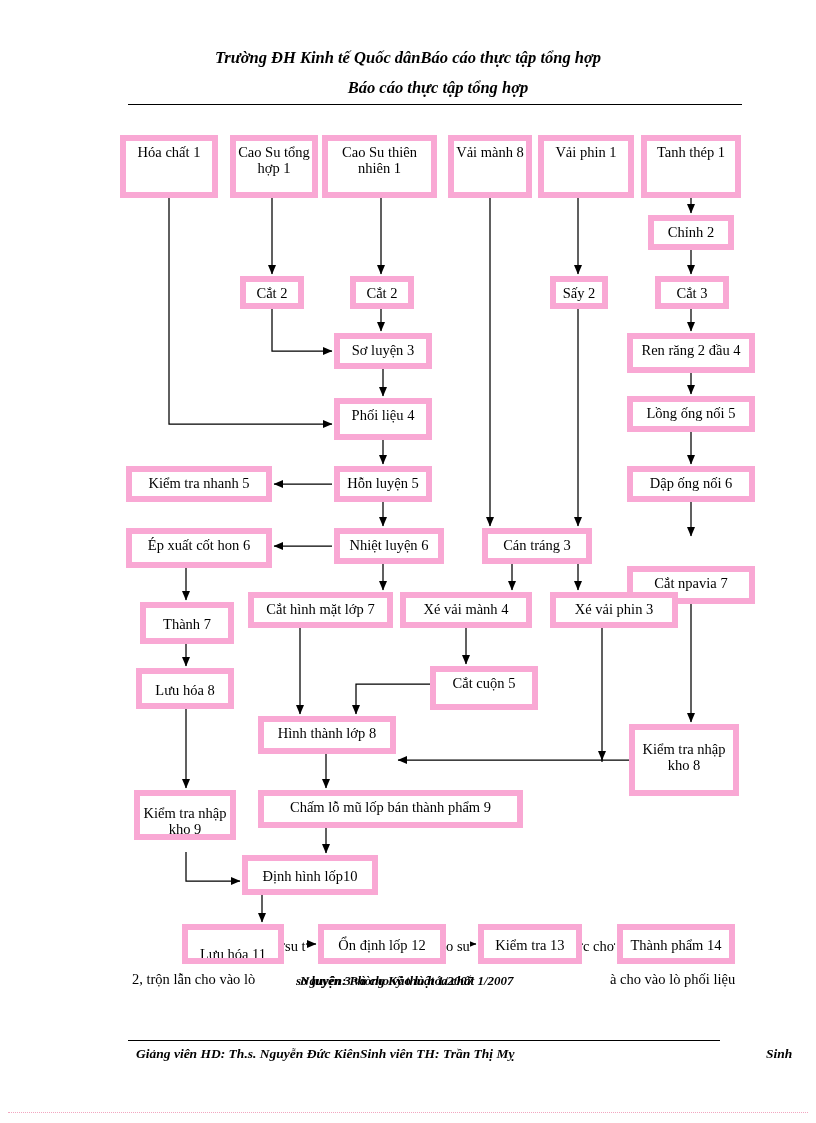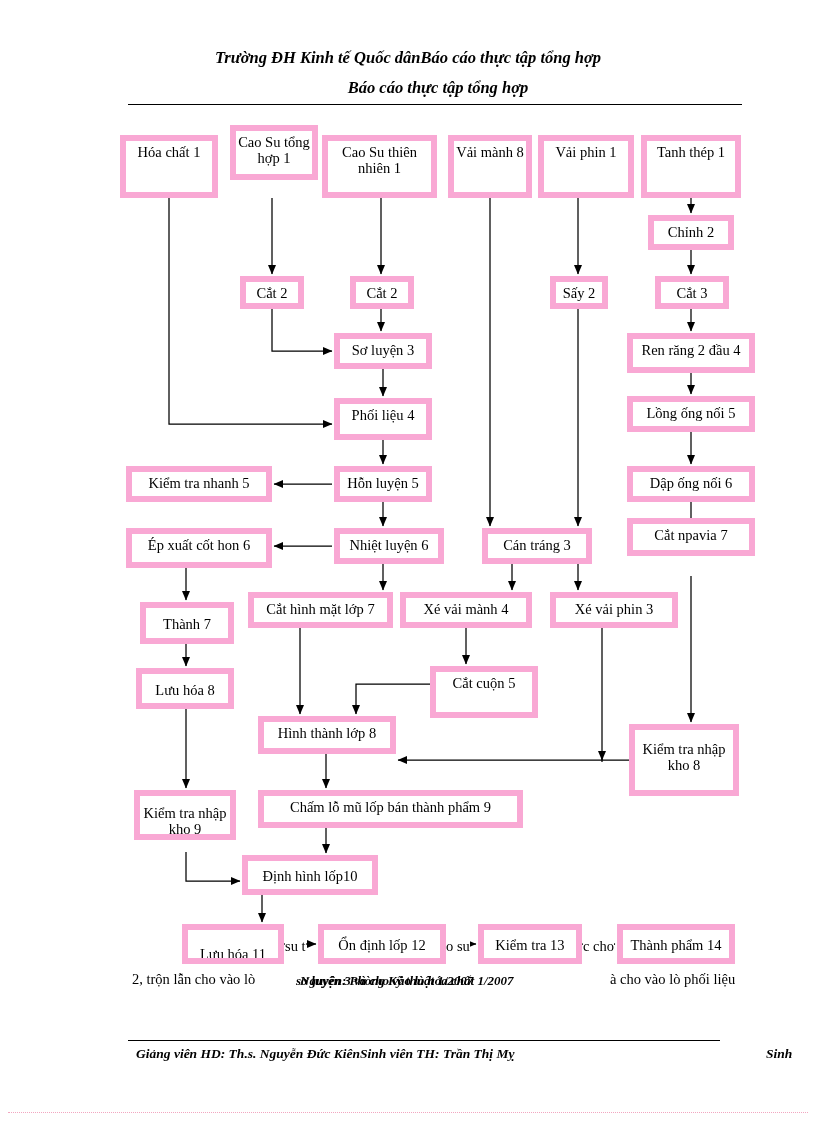--- a/index.html
+++ b/index.html
@@ -227,21 +227,21 @@
       <g stroke="#000" stroke-width="1.25" fill="none">
         <path d="M602,758 L602,762"></path>
       </g>
     </svg>
 
     <div class="frag" style="left:285px; top:938px;">su t</div>
     <div class="frag" style="left:446px; top:938px;">o su</div>
     <div class="frag" style="left:583px; top:938px;">c cho</div>
 
     <div class="node" style="left:120px; top:135px; width:98px;  height:63px;">Hóa chất 1</div>
-    <div class="node" style="left:230px; top:125px; width:88px;  height:55px;">Cao Su tổng hợp 1</div>
+    <div class="node" style="left:230px; top:135px; width:88px;  height:63px;">Cao Su tổng hợp 1</div>
     <div class="node" style="left:322px; top:135px; width:115px; height:63px;">Cao Su thiên nhiên 1</div>
     <div class="node" style="left:448px; top:135px; width:84px;  height:63px;">Vải mành 8</div>
     <div class="node" style="left:538px; top:135px; width:96px;  height:63px;">Vải phin 1</div>
     <div class="node" style="left:641px; top:135px; width:100px; height:63px;">Tanh thép 1</div>
 
     <div class="node" style="left:648px; top:215px; width:86px;  height:35px;">Chỉnh 2</div>
 
     <div class="node" style="left:240px; top:276px; width:64px;  height:33px;">Cắt 2</div>
     <div class="node" style="left:350px; top:276px; width:64px;  height:33px;">Cắt 2</div>
     <div class="node" style="left:550px; top:276px; width:58px;  height:33px;">Sấy 2</div>
@@ -253,29 +253,29 @@
     <div class="node" style="left:334px; top:398px; width:98px;  height:42px;">Phối liệu  4</div>
     <div class="node" style="left:627px; top:396px; width:128px; height:36px;">Lồng ống nối 5</div>
 
     <div class="node" style="left:126px; top:466px; width:146px; height:36px;">Kiểm tra nhanh 5</div>
     <div class="node" style="left:334px; top:466px; width:98px;  height:36px;">Hỗn luyện 5</div>
     <div class="node" style="left:627px; top:466px; width:128px; height:36px;">Dập ống nối 6</div>
 
     <div class="node" style="left:126px; top:528px; width:146px; height:40px;">Ép xuất cốt hon 6</div>
     <div class="node" style="left:334px; top:528px; width:110px; height:36px;">Nhiệt luyện 6</div>
     <div class="node" style="left:482px; top:528px; width:110px; height:36px;">Cán tráng 3</div>
-    <div class="node" style="left:627px; top:518px; width:128px; height:38px;">Cắt npavia 7</div>
+    <div class="node" style="left:627px; top:566px; width:128px; height:38px;">Cắt npavia 7</div>
 
     <div class="node" style="left:140px; top:602px; width:94px;  height:42px; padding-top:8px;">Thành 7</div>
     <div class="node" style="left:248px; top:592px; width:145px; height:36px;">Cắt hình mặt lớp 7</div>
     <div class="node" style="left:400px; top:592px; width:132px; height:36px;">Xé vải mành 4</div>
     <div class="node" style="left:550px; top:592px; width:128px; height:36px;">Xé vải phin 3</div>
 
     <div class="node" style="left:136px; top:668px; width:98px;  height:41px; padding-top:8px;">Lưu hóa 8</div>
-    <div class="node" style="left:430px; top:666px; width:108px; height:52px;">Cắt cuộn 5</div>
+    <div class="node" style="left:430px; top:666px; width:108px; height:44px;">Cắt cuộn 5</div>
 
     <div class="node" style="left:258px; top:716px; width:138px; height:38px;">Hình thành lớp 8</div>
     <div class="node" style="left:629px; top:724px; width:110px; height:72px; padding-top:11px;">Kiểm tra nhập kho 8</div>
 
     <div class="node" style="left:134px; top:790px; width:102px; height:50px; padding-top:9px;">Kiểm tra nhập kho 9</div>
     <div class="node" style="left:258px; top:790px; width:265px; height:38px;">Chấm lỗ mũ lốp bán thành phẩm 9</div>
 
     <div class="node" style="left:242px; top:855px; width:136px; height:40px; padding-top:7px;">Định hình lốp10</div>
 
     <div class="node" style="left:182px; top:924px; width:102px; height:40px; padding-top:16px;">Lưu hóa 11</div>

